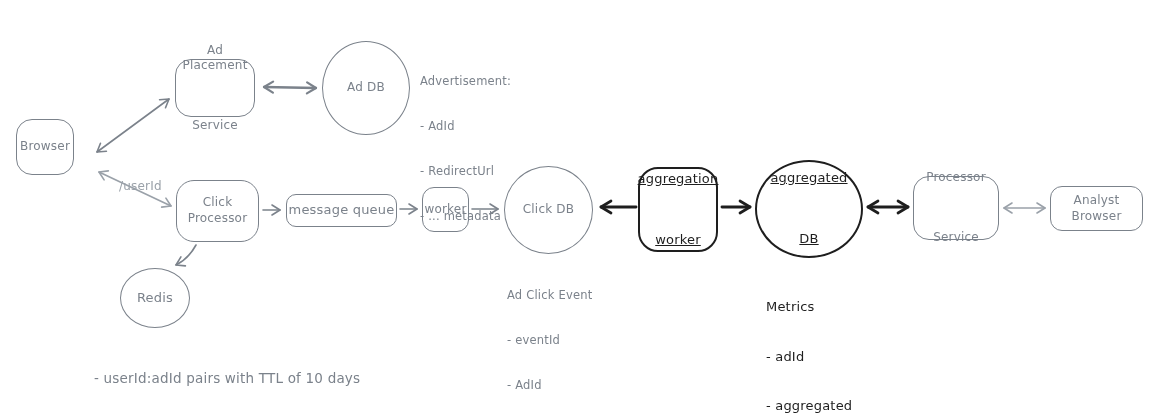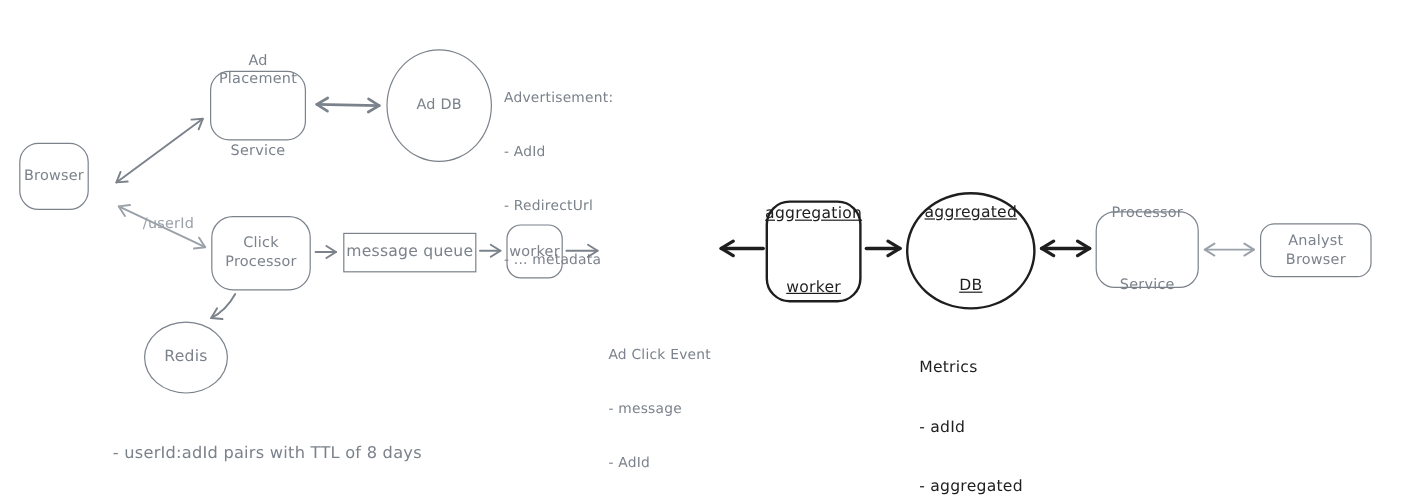--- a/index.html
+++ b/index.html
@@ -113,28 +113,31 @@
   </div>
 
   <div class="node circle" style="left:322px;top:41px;width:88px;height:94px">
     <span>Ad DB</span>
   </div>
 
   <div class="node rect" style="left:176px;top:180px;width:83px;height:62px;border-radius:18px">
     <span>Click Processor</span>
   </div>
 
-  <div class="node rect" style="left:286px;top:194px;width:111px;height:33px;border-radius:0;font-size:13px">
+  <div class="node rect" style="left:286px;top:194px;width:111px;height:33px;border-radius:10px;font-size:13px">
     <span>message queue</span>
   </div>
 
   <div class="node rect" style="left:422px;top:187px;width:47px;height:45px;border-radius:12px">
     <span>worker</span>
   </div>
 
+  <div class="node circle" style="left:504px;top:166px;width:89px;height:88px">
+    <span>Click DB</span>
+  </div>
 
   <div class="node rect black-node" style="left:638px;top:167px;width:80px;height:85px;border-radius:20px">
     <span>aggregation</span>
     <span>worker</span>
   </div>
 
   <div class="node circle black-node" style="left:755px;top:160px;width:108px;height:98px">
     <span>aggregated</span>
     <span>DB</span>
   </div>
@@ -156,32 +159,32 @@
 
   <div class="ann" style="left:420px;top:44px">
     <div>Advertisement:</div>
     <div>- AdId</div>
     <div>- RedirectUrl</div>
     <div>- ... metadata</div>
   </div>
 
   <div class="ann" style="left:507px;top:258px">
     <div>Ad Click Event</div>
-    <div>- message</div>
+    <div>- eventId</div>
     <div>- AdId</div>
     
     
   </div>
 
   <div class="ann ann-metrics" style="left:766px;top:266px">
     <div>Metrics</div>
     <div>- adId</div>
     <div>- aggregated</div>
     
   </div>
 
   <div class="ann ann-notes" style="left:94px;top:330px">
-    <div>- userId:adId pairs with TTL of 8 days</div>
+    <div>- userId:adId pairs with TTL of 10 days</div>
     
     
   </div>
 
 </div>
 
 </body></html>

